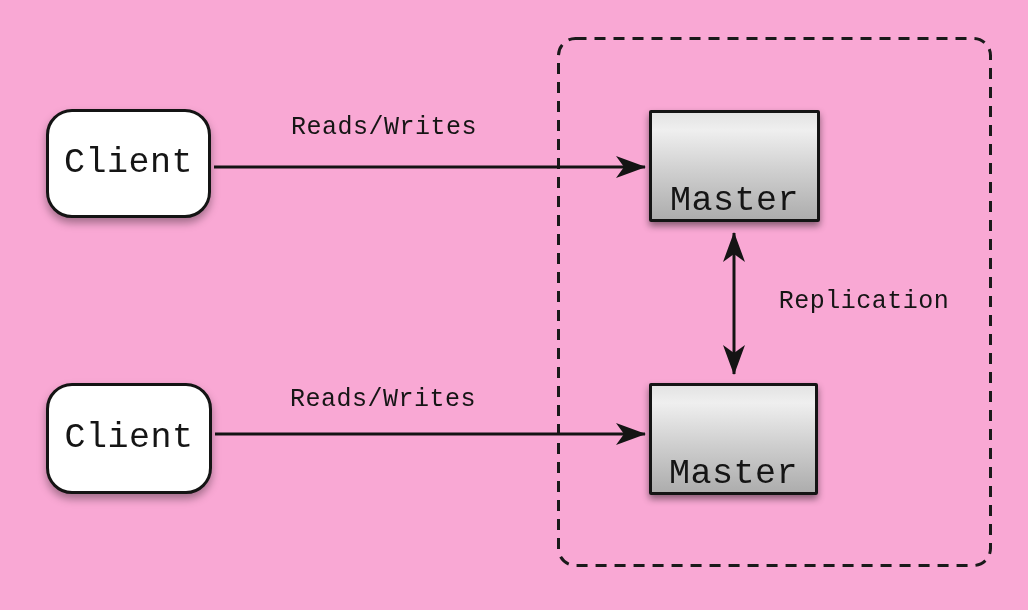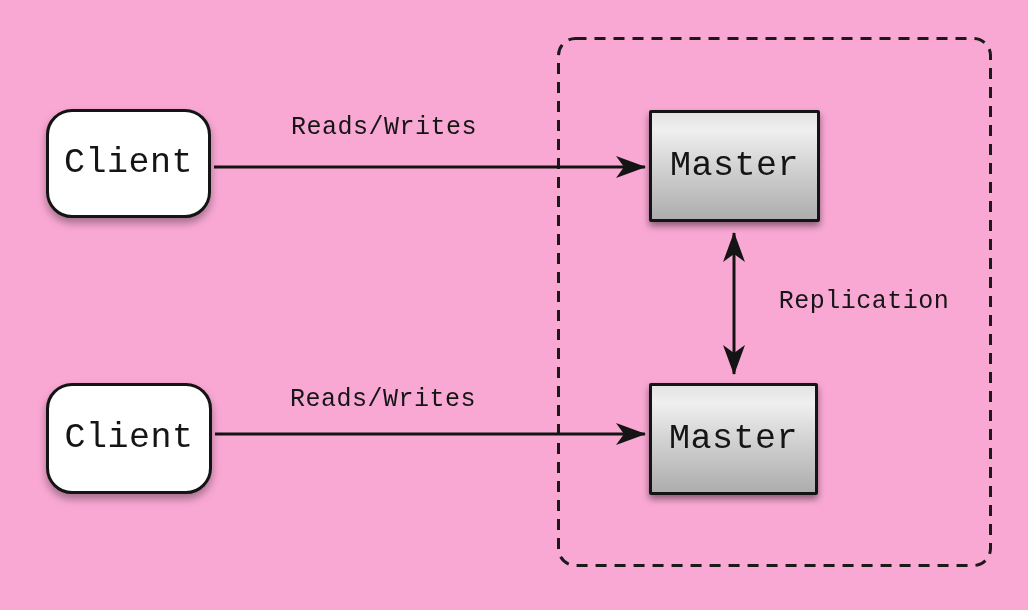--- a/index.html
+++ b/index.html
@@ -36,20 +36,21 @@
     background: #ffffff;
     border: 3.5px solid #141414;
     border-radius: 26px;
     box-shadow: 0 5px 8px rgba(0,0,0,0.35);
   }
   .master-node {
     background: linear-gradient(180deg, #e3e3e3 0%, #efefef 16%, #cfcfcf 55%, #adadad 100%);
     border: 3px solid #141414;
     border-radius: 2px;
     box-shadow: 0 4px 7px rgba(0,0,0,0.45);
+    align-items: flex-end;
   }
   #client-top    { left: 46px;  top: 109px; width: 159px; height: 103px; }
   #client-bottom { left: 46px;  top: 383px; width: 160px; height: 105px; }
   #master-top    { left: 649px; top: 110px; width: 165px; height: 106px; }
   #master-bottom { left: 649px; top: 383px; width: 163px; height: 106px; }
   .edge-label {
     position: absolute;
     z-index: 2;
     font-size: 25px;
     line-height: 1;

